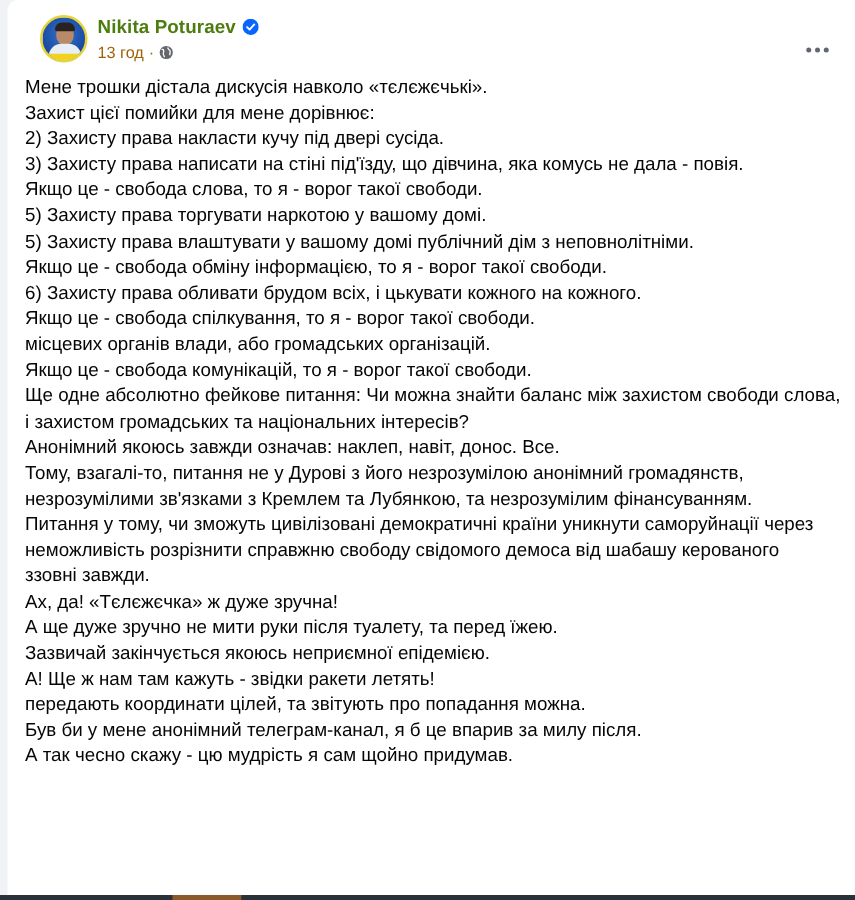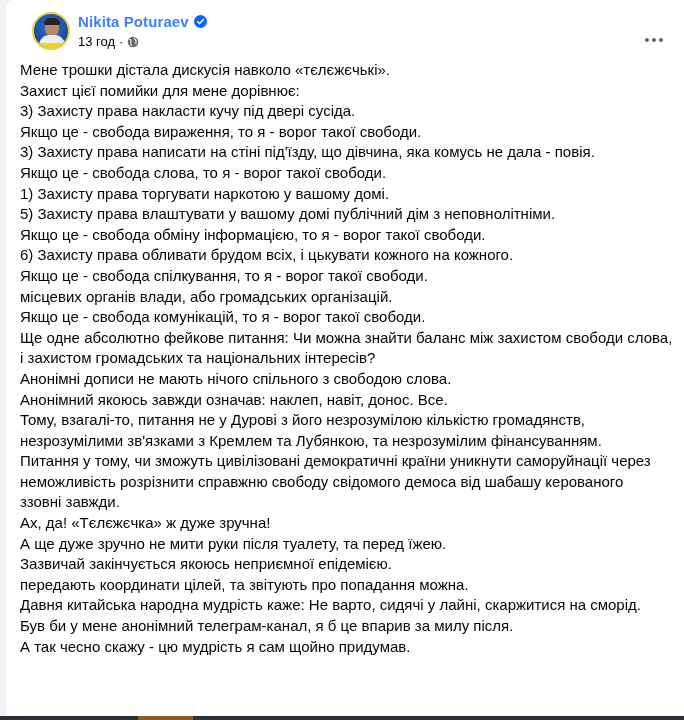--- a/index.html
+++ b/index.html
@@ -36,23 +36,23 @@
     background: #2a2220;
   }
   .avatar .shirt {
     position: absolute; left: 5px; top: 21px; width: 26px; height: 14px; border-radius: 10px 10px 0 0;
     background: #e8eef5;
   }
   .avatar .flag {
     position: absolute; left: 0; bottom: 0; width: 100%; height: 5px; background: #f2d31b;
   }
   .name-row { position: absolute; left: 46px; top: 1px; display: flex; align-items: center; }
-  .name { font-size: 15px; font-weight: bold; color: #3b82f6; letter-spacing: 0.1px; }
+  .name { font-size: 15px; font-weight: bold; color: #4d7c0f; letter-spacing: 0.1px; }
   .verified { margin-left: 5px; width: 13px; height: 13px; display: inline-block; }
-  .meta-row { position: absolute; left: 46px; top: 22px; display: flex; align-items: center; color: #000000; font-size: 13px; }
+  .meta-row { position: absolute; left: 46px; top: 22px; display: flex; align-items: center; color: #a16207; font-size: 13px; }
   .meta-dot { margin: 0 4px; }
   .globe { width: 12px; height: 12px; display: inline-block; }
   .more-btn {
     position: absolute; right: 18px; top: 18px; width: 24px; height: 20px;
     display: flex; align-items: center; justify-content: center; gap: 3px; cursor: pointer;
   }
   .more-btn span { width: 4px; height: 4px; border-radius: 50%; background: #606770; display: block; }
   .body {
     position: absolute; left: 14px; top: 60px; right: 10px;
     font-size: 15px; color: #050505; line-height: 20.6px;
@@ -88,44 +88,42 @@
     <div class="more-btn">
       <span></span>
       <span></span>
       <span></span>
     </div>
   </div>
 
   <div class="body">
     <div class="line">Мене трошки дістала дискусія навколо «тєлєжєчькі».</div>
     <div class="line">Захист цієї помийки для мене дорівнює:</div>
-    <div class="line">3) Захисту права накласти кучу під двері сусіда.</div>
-    <div class="line">Якщо це - свобода вираження, то я - ворог такої свободи.</div>
+    <div class="line">2) Захисту права накласти кучу під двері сусіда.</div>
     <div class="line">3) Захисту права написати на стіні під'їзду, що дівчина, яка комусь не дала - повія.</div>
     <div class="line">Якщо це - свобода слова, то я - ворог такої свободи.</div>
-    <div class="line">1) Захисту права торгувати наркотою у вашому домі.</div>
+    <div class="line">5) Захисту права торгувати наркотою у вашому домі.</div>
     <div class="line">5) Захисту права влаштувати у вашому домі публічний дім з неповнолітніми.</div>
     <div class="line">Якщо це - свобода обміну інформацією, то я - ворог такої свободи.</div>
     <div class="line">6) Захисту права обливати брудом всіх, і цькувати кожного на кожного.</div>
     <div class="line">Якщо це - свобода спілкування, то я - ворог такої свободи.</div>
     <div class="line">місцевих органів влади, або громадських організацій.</div>
     <div class="line">Якщо це - свобода комунікацій, то я - ворог такої свободи.</div>
     <div class="line">Ще одне абсолютно фейкове питання: Чи можна знайти баланс між захистом свободи слова,</div>
     <div class="line">і захистом громадських та національних інтересів?</div>
-    <div class="line">Анонімні дописи не мають нічого спільного з свободою слова.</div>
     <div class="line">Анонімний якоюсь завжди означав: наклеп, навіт, донос. Все.</div>
-    <div class="line">Тому, взагалі-то, питання не у Дурові з його незрозумілою кількістю громадянств,</div>
+    <div class="line">Тому, взагалі-то, питання не у Дурові з його незрозумілою анонімний громадянств,</div>
     <div class="line">незрозумілими зв'язками з Кремлем та Лубянкою, та незрозумілим фінансуванням.</div>
     <div class="line">Питання у тому, чи зможуть цивілізовані демократичні країни уникнути саморуйнації через</div>
     <div class="line">неможливість розрізнити справжню свободу свідомого демоса від шабашу керованого</div>
     <div class="line">ззовні завжди.</div>
     <div class="line">Ах, да! «Тєлєжєчка» ж дуже зручна!</div>
     <div class="line">А ще дуже зручно не мити руки після туалету, та перед їжею.</div>
     <div class="line">Зазвичай закінчується якоюсь неприємної епідемією.</div>
+    <div class="line">А! Ще ж нам там кажуть - звідки ракети летять!</div>
     <div class="line">передають координати цілей, та звітують про попадання можна.</div>
-    <div class="line">Давня китайська народна мудрість каже: Не варто, сидячі у лайні, скаржитися на сморід.</div>
     <div class="line">Був би у мене анонімний телеграм-канал, я б це впарив за милу після.</div>
     <div class="line">А так чесно скажу - цю мудрість я сам щойно придумав.</div>
   </div>
 </div>
 <div class="bottom-strip">
   <div class="accent"></div>
 </div>
 
 </body></html>

